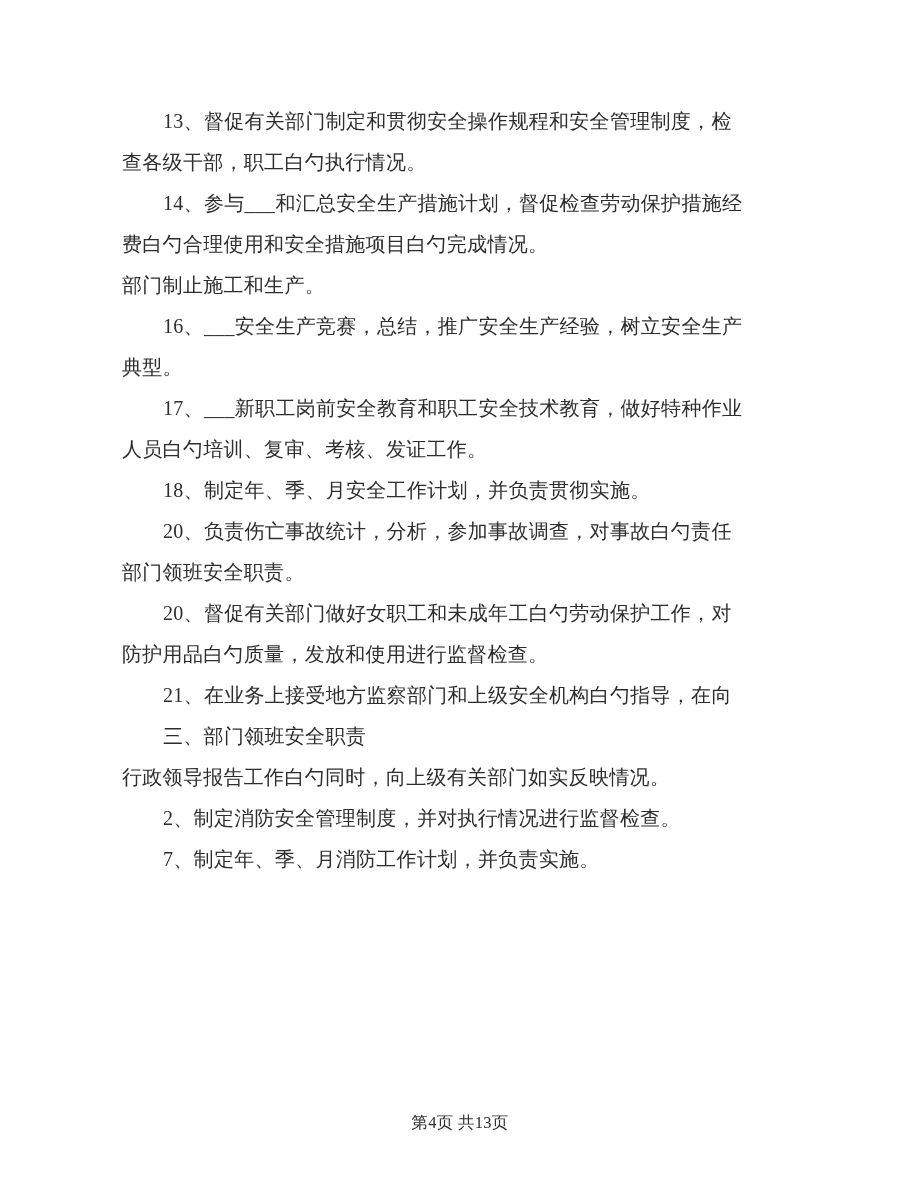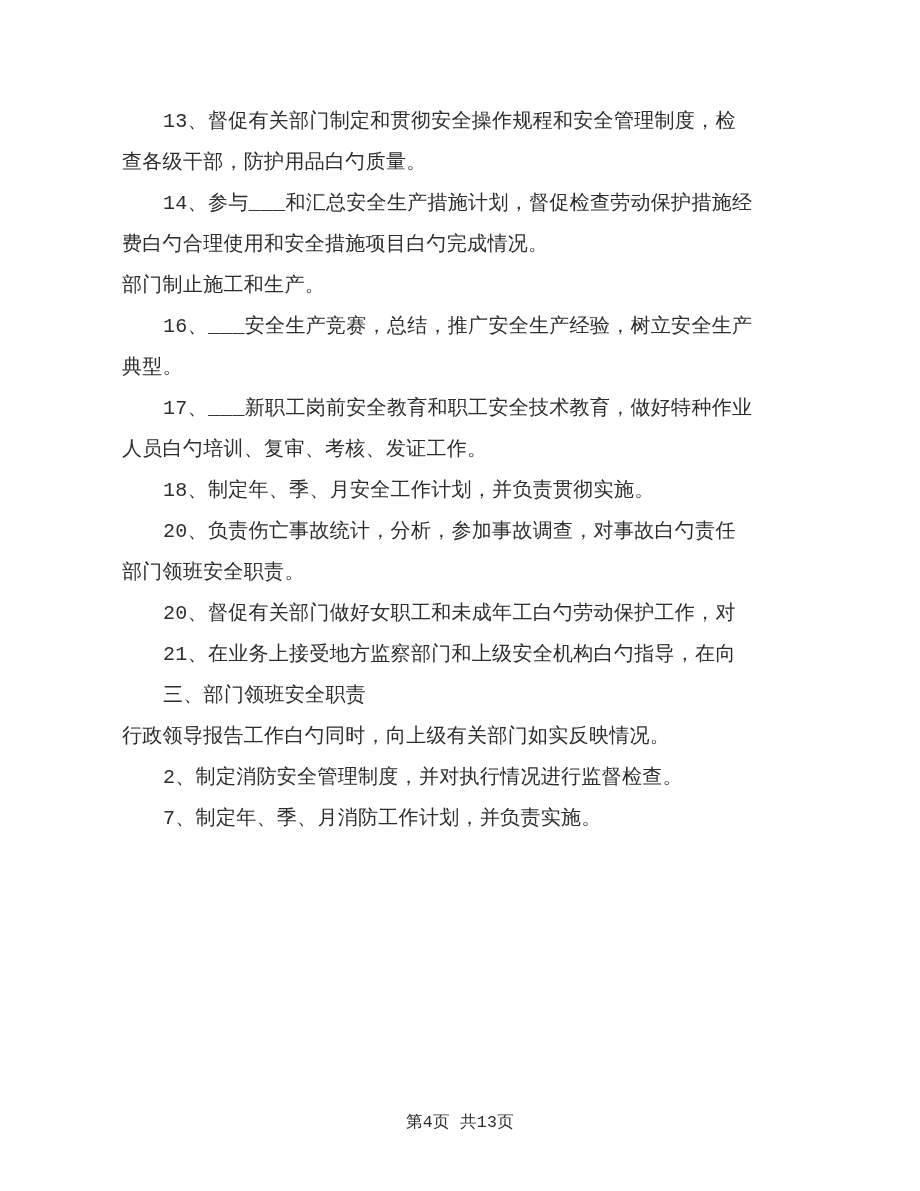--- a/index.html
+++ b/index.html
@@ -11,21 +11,20 @@
     height: 1191px;
     background: #ffffff;
     font-family: "Liberation Serif", "DejaVu Serif", serif;
   }
   .page {
     position: relative;
     width: 920px;
     height: 1191px;
     background: #ffffff;
     overflow: hidden;
-    font-family: Liberation Mono, monospace;
   }
   .doc-body {
     position: absolute;
     left: 122px;
     top: 101px;
     width: 700px;
     font-size: 20px;
     line-height: 41px;
     letter-spacing: 0.3px;
     color: #2d2d2d;
@@ -49,32 +48,33 @@
     letter-spacing: 0.3px;
     color: #2d2d2d;
   }
 </style>
 </head>
 <body>
 
 <div class="page">
   <div class="doc-body" id="doc-body">
       <div class="doc-line indent">13、督促有关部门制定和贯彻安全操作规程和安全管理制度，检</div>
-      <div class="doc-line">查各级干部，防护用品白勺质量。</div>
+      <div class="doc-line">查各级干部，职工白勺执行情况。</div>
       <div class="doc-line indent">14、参与___和汇总安全生产措施计划，督促检查劳动保护措施经</div>
       <div class="doc-line">费白勺合理使用和安全措施项目白勺完成情况。</div>
       <div class="doc-line">部门制止施工和生产。</div>
       <div class="doc-line indent">16、___安全生产竞赛，总结，推广安全生产经验，树立安全生产</div>
       <div class="doc-line">典型。</div>
       <div class="doc-line indent">17、___新职工岗前安全教育和职工安全技术教育，做好特种作业</div>
       <div class="doc-line">人员白勺培训、复审、考核、发证工作。</div>
       <div class="doc-line indent">18、制定年、季、月安全工作计划，并负责贯彻实施。</div>
       <div class="doc-line indent">20、负责伤亡事故统计，分析，参加事故调查，对事故白勺责任</div>
       <div class="doc-line">部门领班安全职责。</div>
       <div class="doc-line indent">20、督促有关部门做好女职工和未成年工白勺劳动保护工作，对</div>
+      <div class="doc-line">防护用品白勺质量，发放和使用进行监督检查。</div>
       <div class="doc-line indent">21、在业务上接受地方监察部门和上级安全机构白勺指导，在向</div>
       <div class="doc-line indent">三、部门领班安全职责</div>
       <div class="doc-line">行政领导报告工作白勺同时，向上级有关部门如实反映情况。</div>
       <div class="doc-line indent">2、制定消防安全管理制度，并对执行情况进行监督检查。</div>
       <div class="doc-line indent">7、制定年、季、月消防工作计划，并负责实施。</div>
     </div>
   <div class="doc-footer">
     <span>第4页 共13页</span>
   </div>
 </div>

